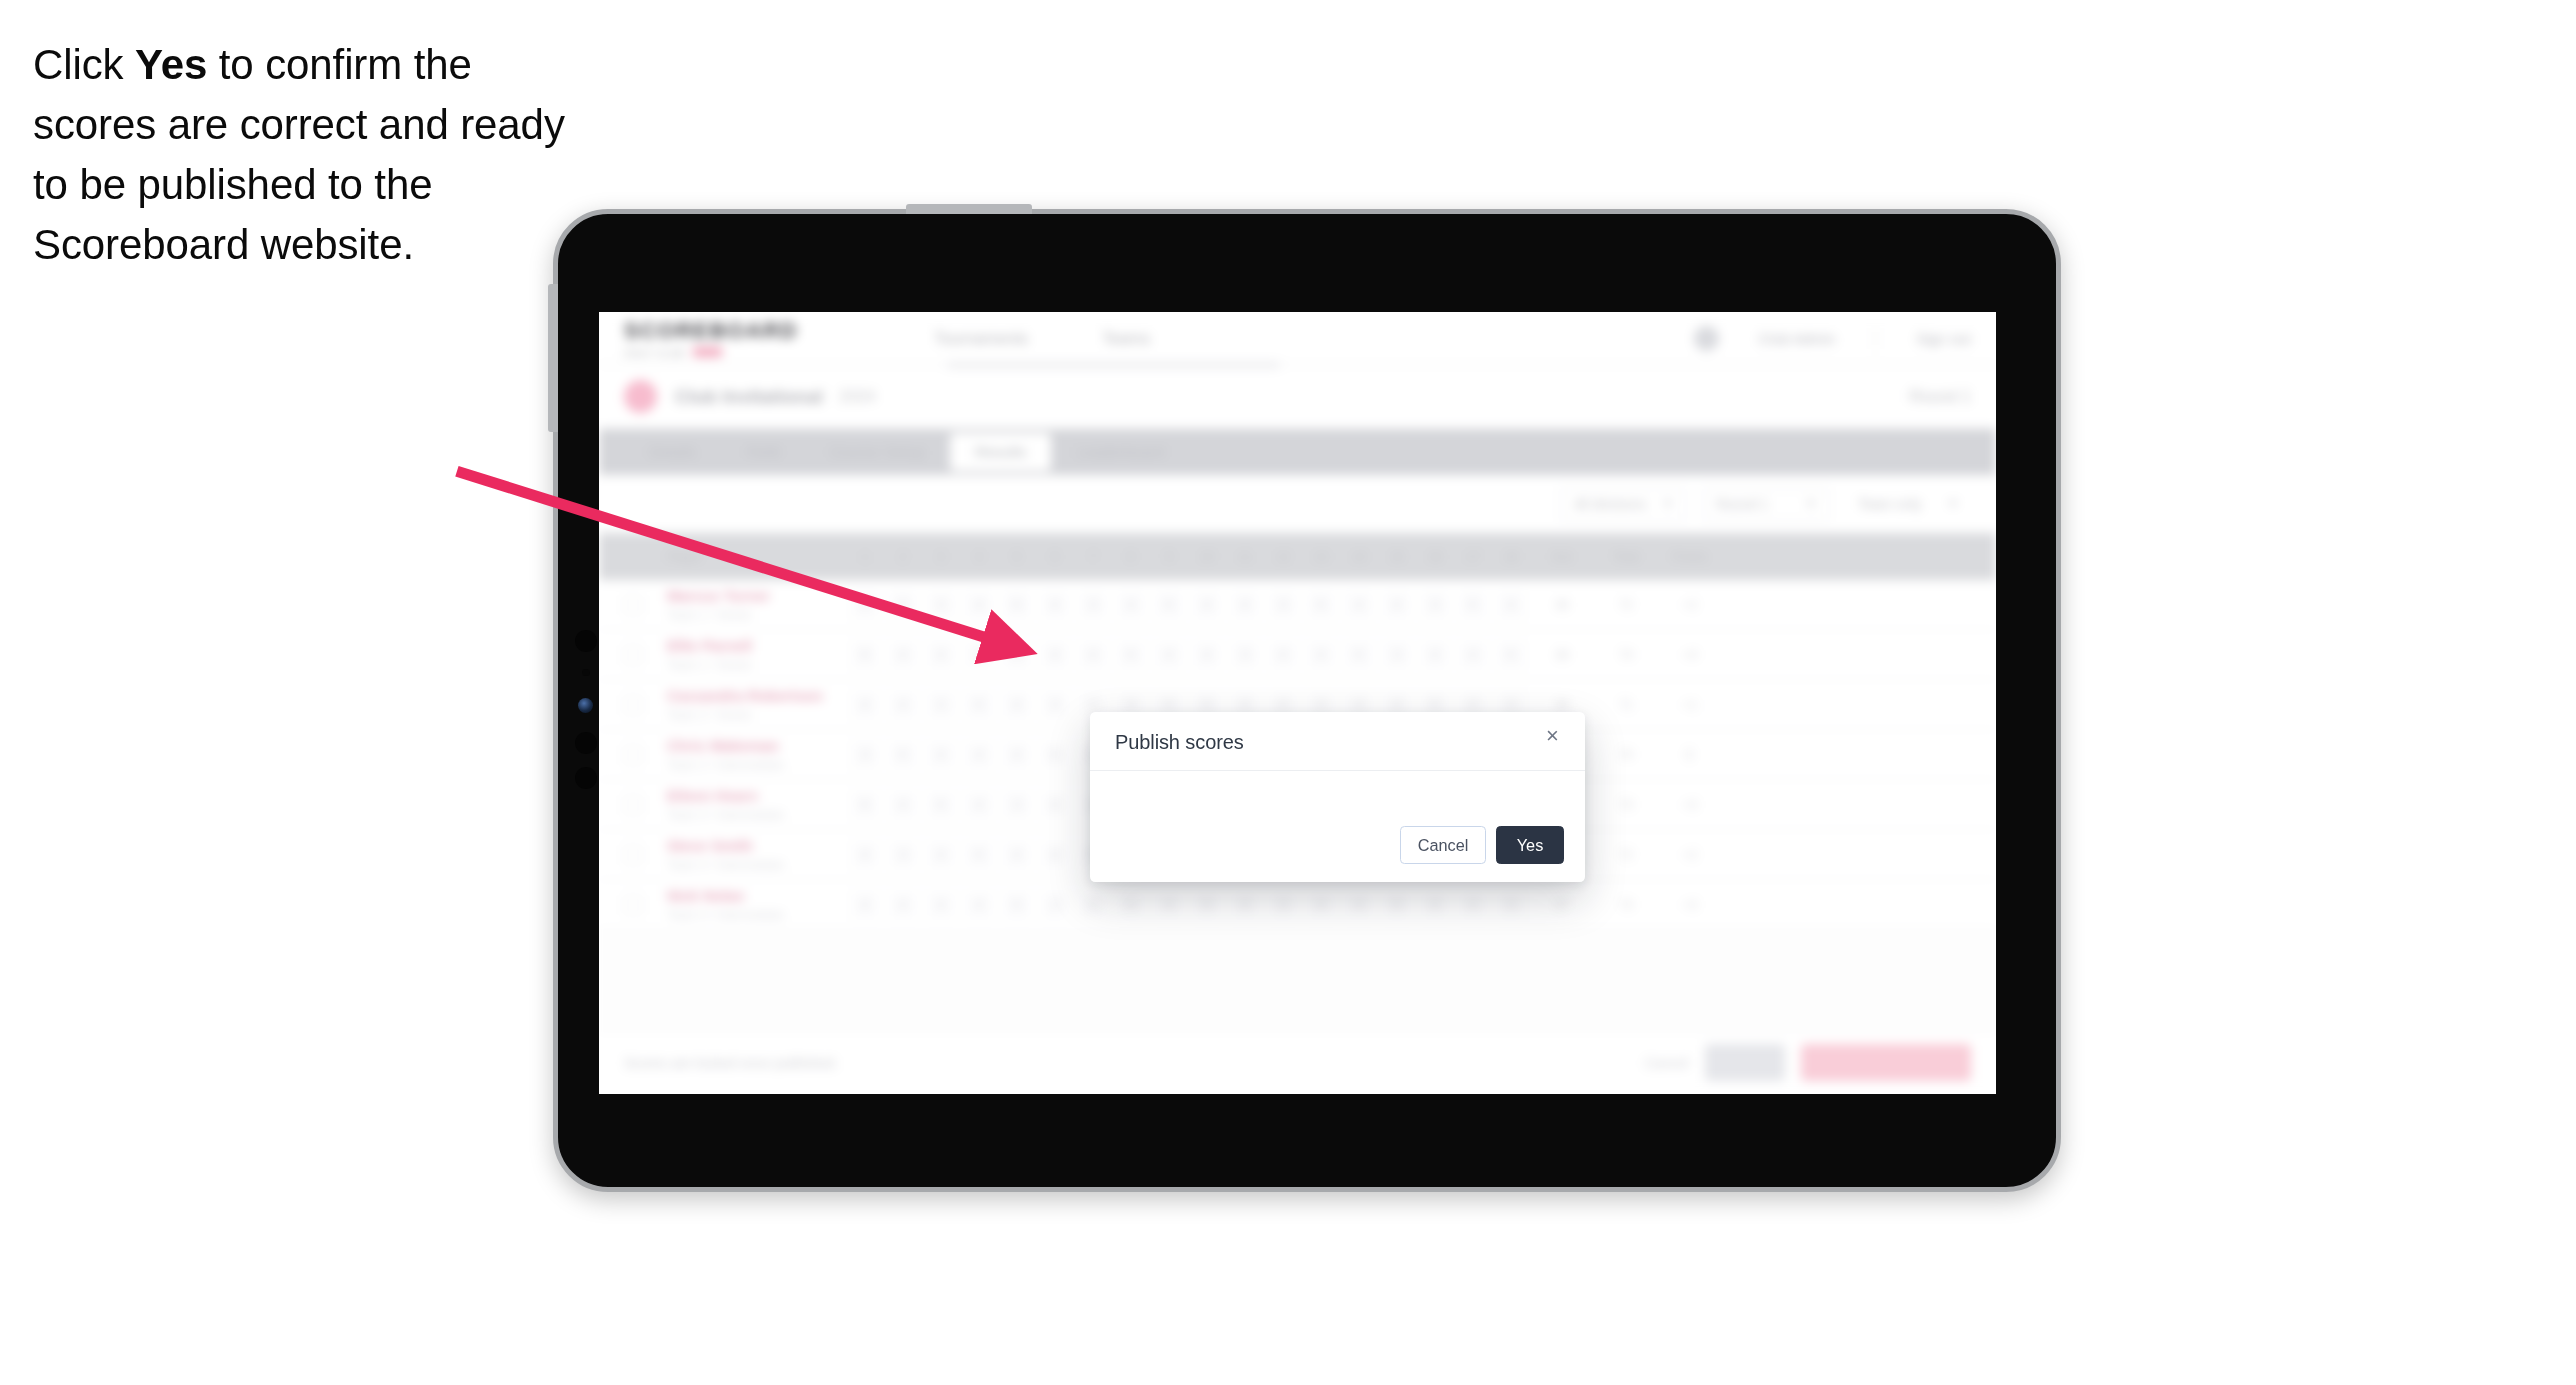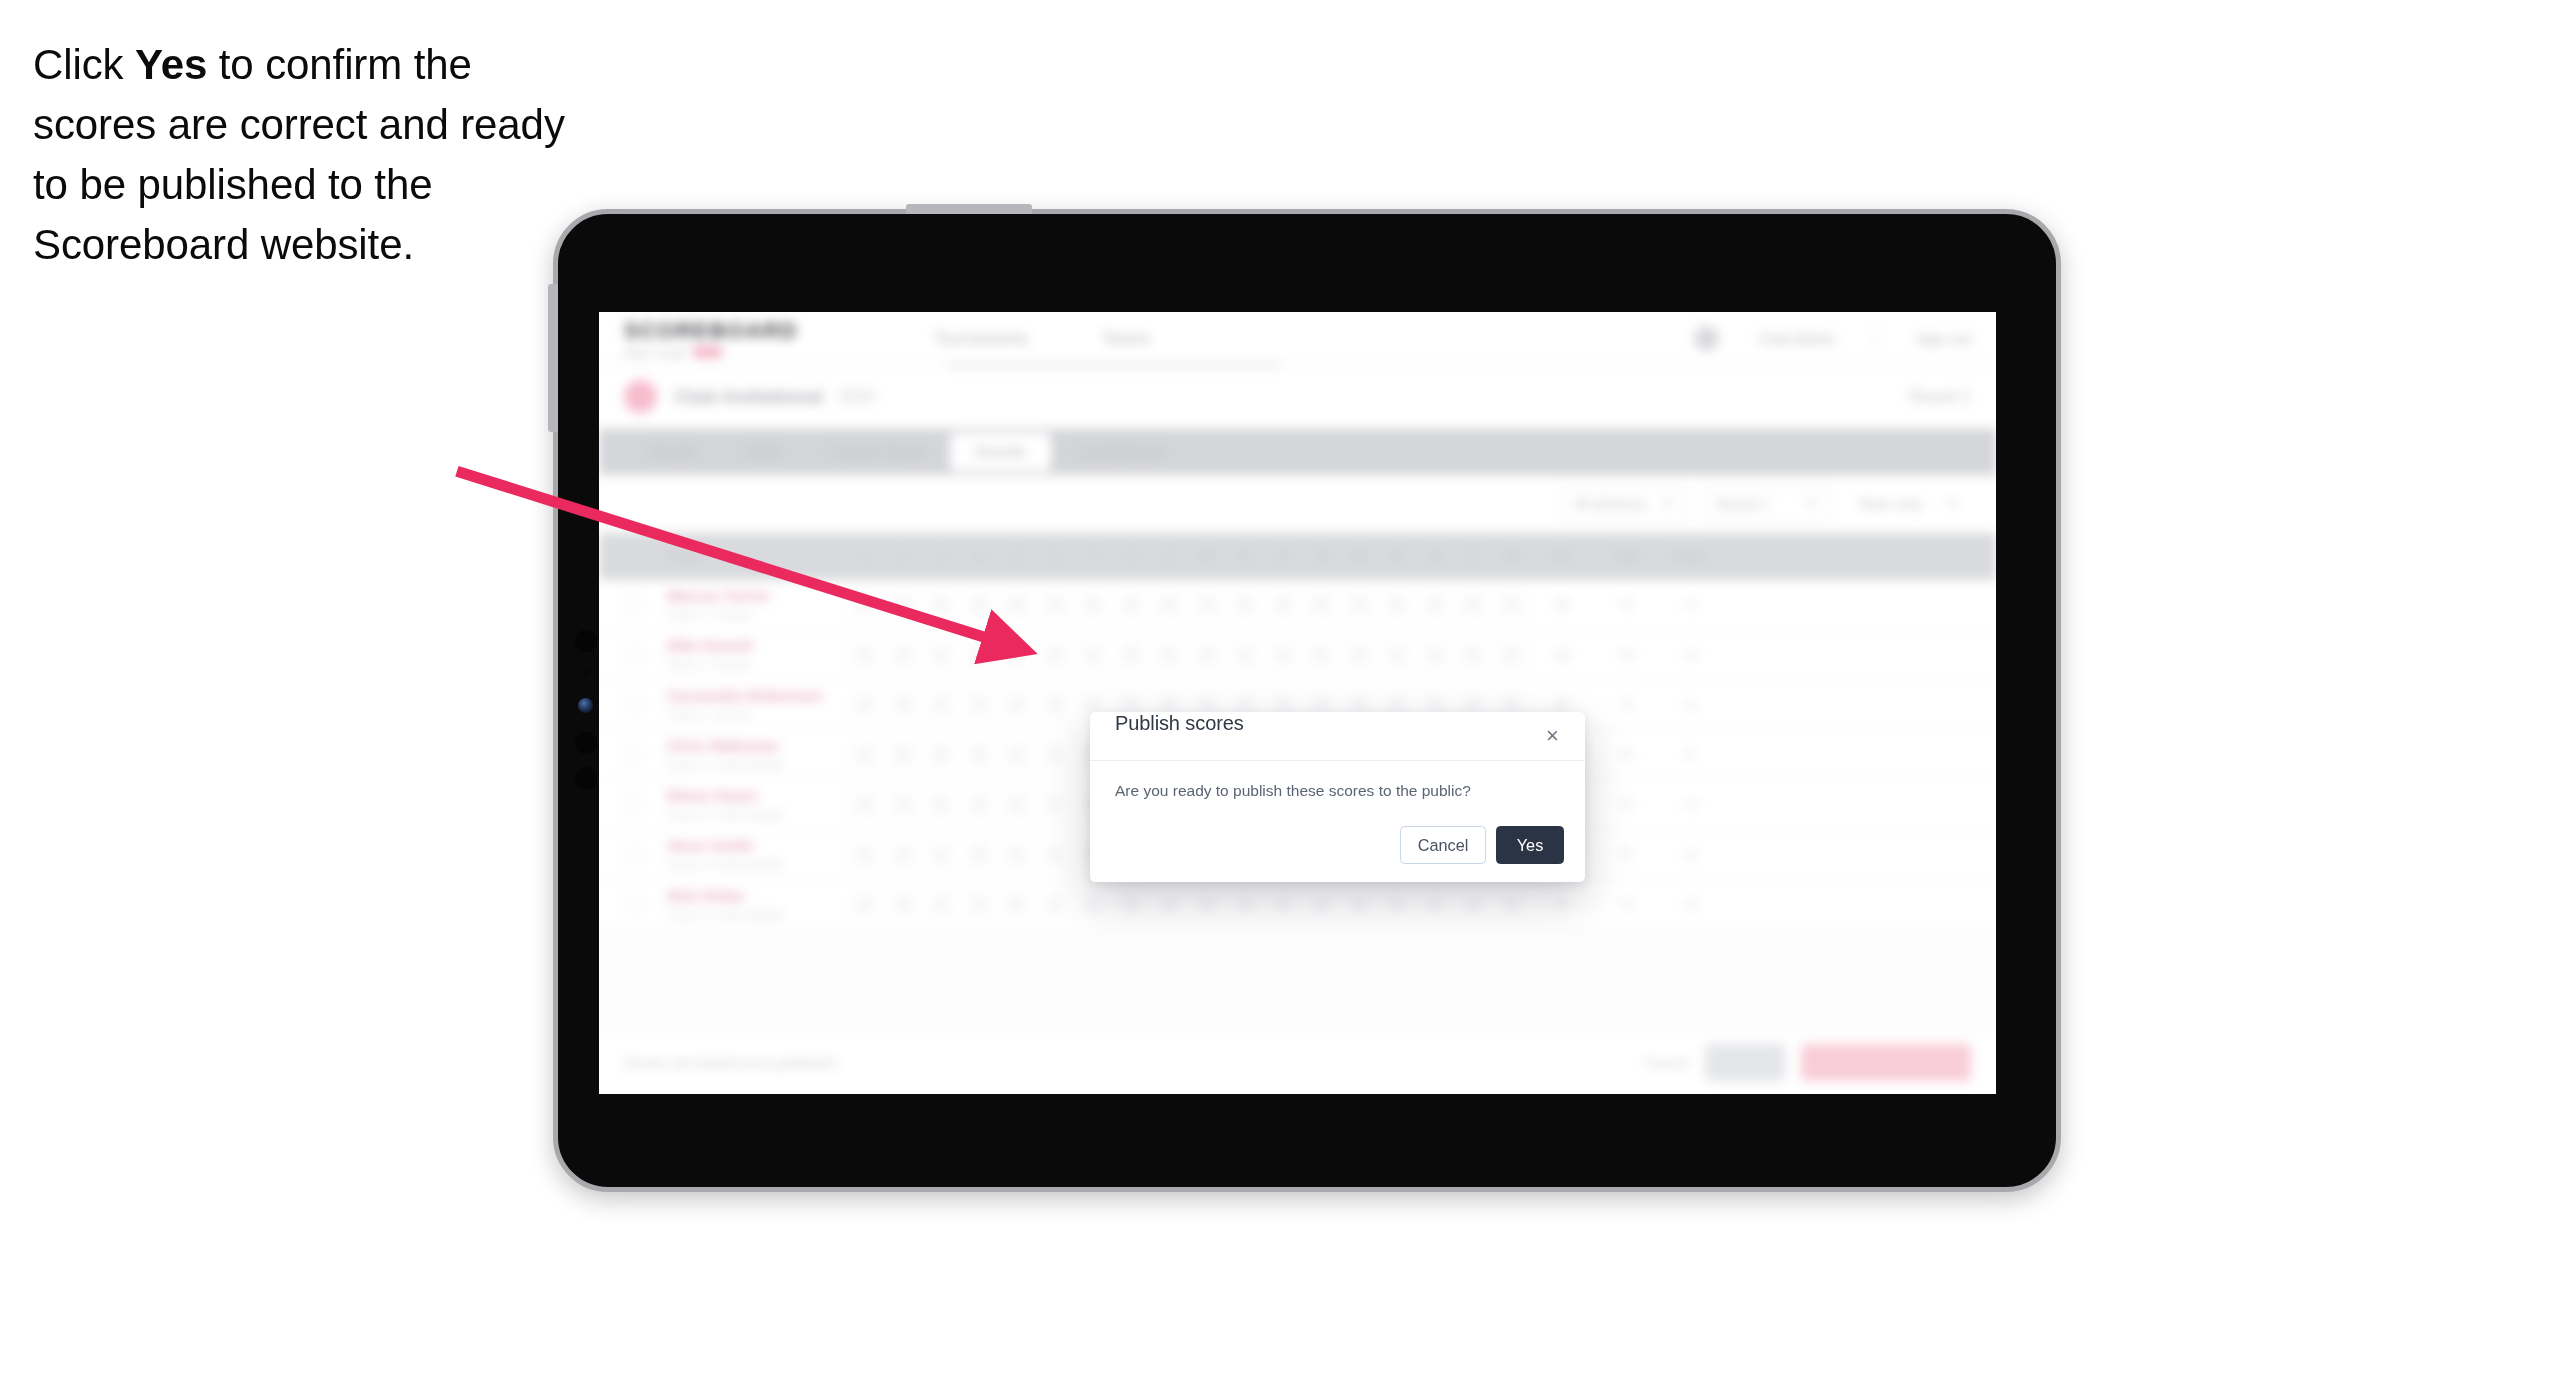--- a/index.html
+++ b/index.html
@@ -269,23 +269,23 @@
     left: 491px;
     top: 400px;
     width: 495px;
     height: 170px;
     background: #ffffff;
     border-radius: 5.2px;
     box-shadow: 0 16.3px 43px rgba(20,25,40,0.20), 0 3px 10.4px rgba(20,25,40,0.10);
   }
   .modal-head {
     position: relative;
-    height: 49px;
-    display: flex; align-items: flex-start;
-    padding: 0 25px;
+    height: 59px;
+    display: flex; align-items: flex-end;
+    padding: 16px 25px;
     border-bottom: 0.7px solid #eceef1;
   }
   .modal-title {
     font-size: 20px;
     color: #2f3845;
     font-weight: 400;
     letter-spacing: -0.1px;
   }
   .modal-close {
     position: absolute;
@@ -904,21 +904,20 @@
             <div class="ab-btn-pink"></div>
           </div>
         </div>
       </div>
 
       <div id="modal">
         <div class="modal-head">
           <div class="modal-title">Publish scores</div>
           <div class="modal-close">×</div>
         </div>
-        <div class="modal-body">Are you ready to publish these scores to the public?</div>
         <div class="modal-foot">
           <div class="btn btn-cancel">Cancel</div>
           <div class="btn btn-yes">Yes</div>
         </div>
       </div>
 
     </div>
   </div>
 
   <svg id="arrow-layer" viewBox="0 0 3484 1874">

